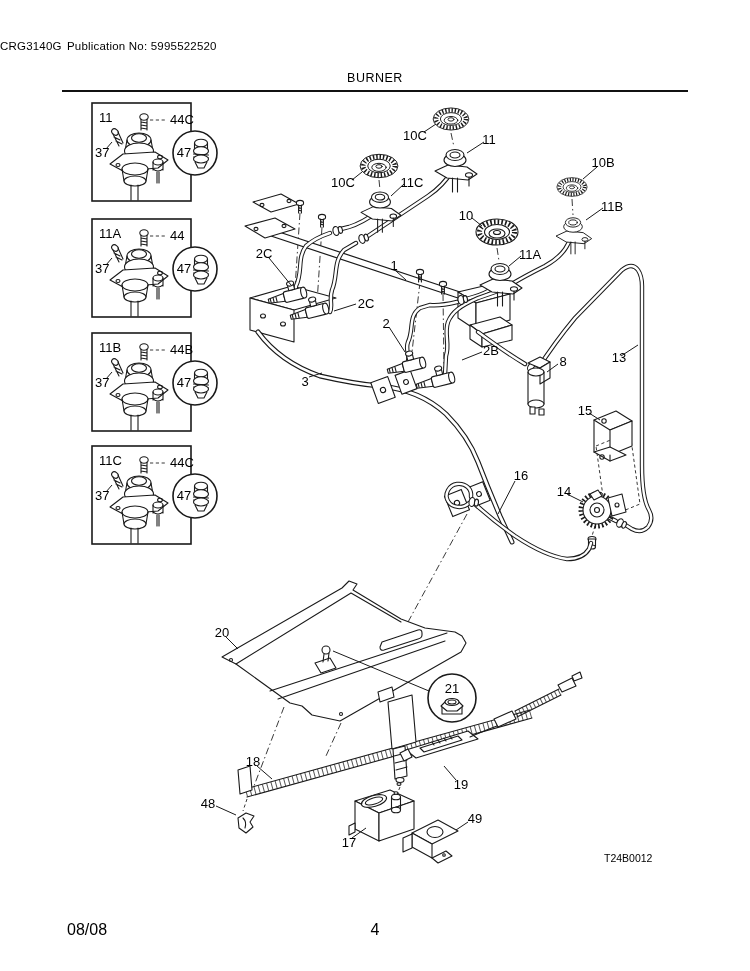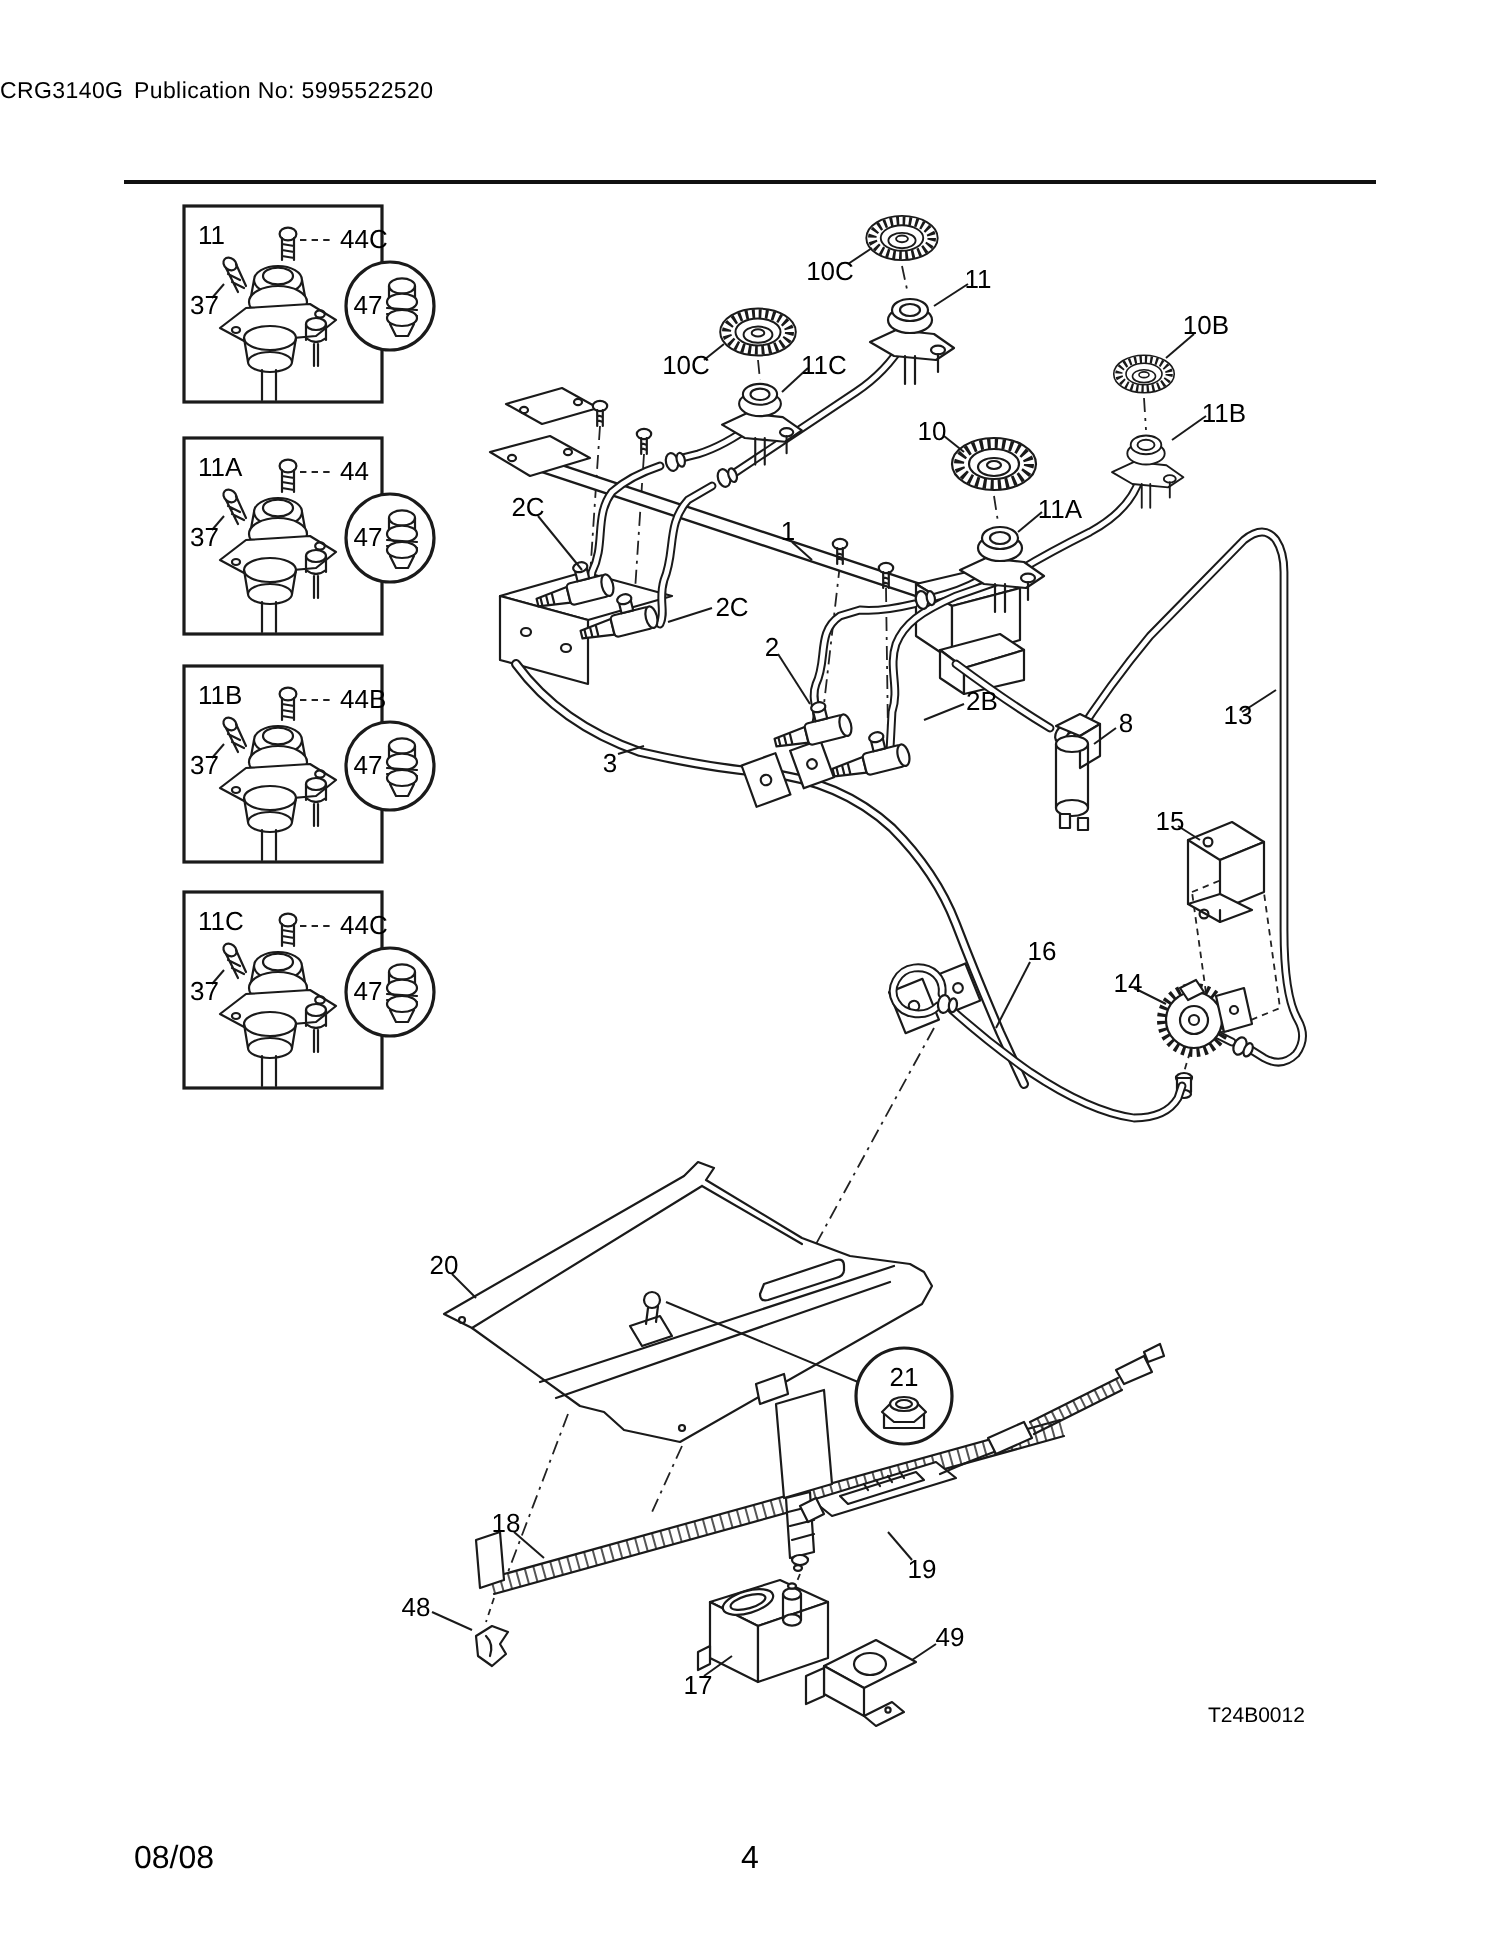--- a/index.html
+++ b/index.html
@@ -29,20 +29,21 @@
   .lbl{font:13px "Liberation Sans",sans-serif;fill:#000;text-anchor:middle}
   .lblL{font:13px "Liberation Sans",sans-serif;fill:#000;text-anchor:start}
 </style>
 </head>
 <body>
 
 <div class="page">
 
   <div class="abs hdr" style="left:67px;top:40px">Publication No: 5995522520</div>
   <div class="abs hdr" style="left:0;top:40px;width:750px;">CRG3140G</div>
+  <div class="abs ttl" style="left:0;top:71px;width:750px;text-align:center">BURNER</div>
   <div class="rule"></div>
 
   <svg width="750" height="971" viewBox="0 0 750 971">
     <defs>
       <g id="valve-assy">
         <ellipse cx="52" cy="14" rx="4.2" ry="3.2" class="fw"></ellipse>
         <path d="M49,16 L49,27 M55,16 L55,27 M49,19 L55,20 M49,22 L55,23 M49,25 L55,26" class="ln"></path>
         <ellipse cx="23" cy="29" rx="3.6" ry="2.8" class="fw" transform="rotate(40 23 29)"></ellipse>
         <path d="M21,31 L27,43 M26,29 L31,40 M22,34 L28,37 M24,38 L30,41" class="ln"></path>
         <line x1="14" y1="46" x2="20" y2="39" class="leader"></line>

